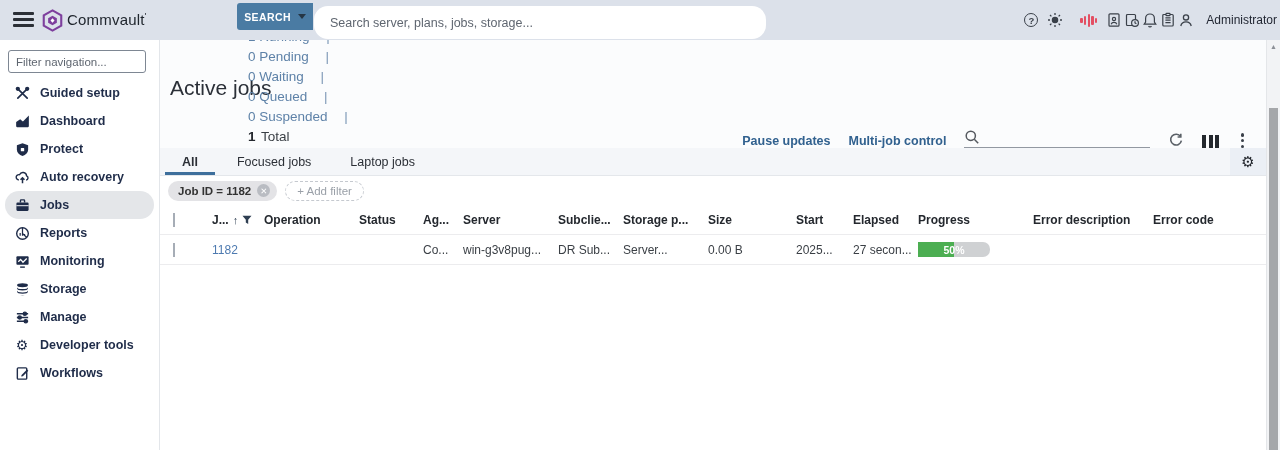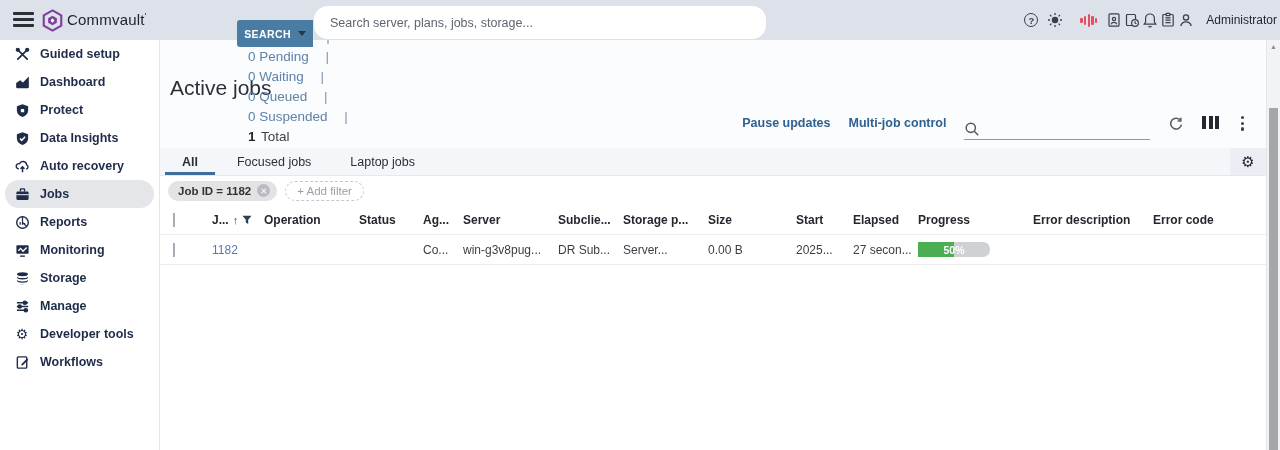--- a/index.html
+++ b/index.html
@@ -6,21 +6,21 @@
   html,body { width:1280px; height:450px; overflow:hidden; background:#fff;
     font-family:"Liberation Sans","DejaVu Sans",sans-serif; }
 
   
   .topbar { position:absolute; top:0; left:0; width:1280px; height:40px; background:#dce1ea; z-index:5; }
   .hamburger { position:absolute; left:13px; top:12px; width:21px; height:16px; cursor:pointer; }
   .hamburger span { display:block; height:2.6px; background:#2b2f36; margin-bottom:3.6px; border-radius:1px; }
   .logo { position:absolute; left:42px; top:9px; }
   .brand { position:absolute; left:67px; top:11px; font-size:15px; font-weight:400; color:#20262e; letter-spacing:.2px; }
   .brand::after { content:"'"; font-size:9px; vertical-align:top; }
-  .search-btn { position:absolute; left:237px; top:20px; width:76px; height:27px; background:#4a7ba3;
+  .search-btn { position:absolute; left:237px; top:3px; width:76px; height:27px; background:#4a7ba3;
     border:none; border-radius:3px 0 0 3px; color:#fff; font-size:10.5px; font-weight:700; letter-spacing:.4px;
     display:flex; align-items:center; justify-content:center; gap:7px; cursor:pointer; }
   .caret-down { width:0; height:0; border-left:4.5px solid transparent; border-right:4.5px solid transparent; border-top:5.5px solid #253645; }
   .search-input { position:absolute; left:314px; top:6px; width:452px; height:33px; background:#fff; border:none;
     border-radius:14px; padding:0 16px; font-size:12.5px; color:#333; outline:none; }
   .search-input::placeholder { color:#5f6670; }
   .topbar-right { position:absolute; right:3px; top:0; height:40px; display:flex; align-items:center; gap:9px; }
   .tb-icon { display:flex; align-items:center; justify-content:center; cursor:pointer; }
   .icon-help { width:14px; height:14px; border:1.5px solid #3a4049; border-radius:50%;
     font-size:9.5px; font-weight:700; color:#3a4049; display:flex; align-items:center; justify-content:center; }
@@ -43,21 +43,21 @@
 
   
   .main { position:absolute; top:40px; left:160px; right:14px; bottom:0; background:#fff; }
   .page-header { position:relative; height:108px; background:#fbfcfd; overflow:hidden; }
   .page-title { position:absolute; left:10px; top:36px; font-size:21px; font-weight:500; color:#2b3038; }
   .summary { position:absolute; left:88px; top:-13px; font-size:13.5px; line-height:20px; }
   .sum-line { color:#5e82a8; cursor:pointer; }
   .sum-line .pipe { margin-left:13px; color:#7a96b5; cursor:default; }
   .sum-total { color:#3a3f45; cursor:default; }
   .sum-total b { color:#24282e; margin-right:2px; }
-  .header-actions { position:absolute; right:18px; top:76px; display:flex; align-items:flex-start; gap:18px; }
+  .header-actions { position:absolute; right:18px; top:84px; display:flex; align-items:flex-end; gap:18px; }
   .hdr-link { font-size:12.5px; font-weight:700; color:#31618f; cursor:pointer; white-space:nowrap; }
   .hdr-search { display:flex; align-items:flex-end; gap:6px; width:186px; border-bottom:1px solid #9298a1; height:24px; padding-bottom:2px; }
   .hdr-search input { border:none; outline:none; flex:1; font-size:12px; background:transparent; min-width:0; }
   .icon-btn { cursor:pointer; display:flex; align-items:center; }
   .cols-icon { display:flex; gap:2.5px; }
   .cols-icon i { display:block; width:3.8px; height:13px; background:#24282e; }
   .kebab { display:flex; flex-direction:column; gap:2.5px; padding:0 4px; }
   .kebab i { width:3.2px; height:3.2px; border-radius:50%; background:#3a4049; }
 
   
@@ -173,20 +173,21 @@
             <circle cx="8" cy="5.4" r="2.6"></circle>
             <path d="M2.8 14 a5.3 5 0 0 1 10.4 0"></path>
           </svg>
       </span>
     </span>
     <span class="admin-name">Administrator</span>
   </div>
 </div>
 
 <div class="sidebar">
+  <input class="filter-nav" placeholder="Filter navigation..." style="">
 
   <div class="nav-item">
     <span class="nav-icon">
         <svg width="15" height="15" viewBox="0 0 16 16" fill="none" stroke="#1f2c49" stroke-width="1.8" stroke-linecap="round">
           <path d="M3 13 L13 3 M3 3 L13 13"></path>
           <circle cx="3" cy="3" r="1.4" fill="#1f2c49"></circle>
           <circle cx="13" cy="3" r="1.4" fill="#1f2c49"></circle>
         </svg>
       </span>
     <span>Guided setup</span>
@@ -200,29 +201,20 @@
     <span>Dashboard</span>
   </div>
   <div class="nav-item">
     <span class="nav-icon">
         <svg width="15" height="15" viewBox="0 0 16 16">
           <path d="M8 1.2 L14 3.4 V8 C14 11.4 11.5 13.8 8 15 C4.5 13.8 2 11.4 2 8 V3.4 Z" fill="#1f2c49"></path>
           <rect x="6.2" y="6.5" width="3.6" height="3.4" rx="0.6" fill="#fff"></rect>
         </svg>
       </span>
     <span>Protect</span>
-  </div>
-  <div class="nav-item">
-    <span class="nav-icon">
-        <svg width="15" height="15" viewBox="0 0 16 16">
-          <path d="M8 1.2 L14 3.4 V8 C14 11.4 11.5 13.8 8 15 C4.5 13.8 2 11.4 2 8 V3.4 Z" fill="#1f2c49"></path>
-          <path d="M5.3 8 L7.2 10 L10.8 6.2" fill="none" stroke="#fff" stroke-width="1.6"></path>
-        </svg>
-      </span>
-    <span>Data Insights</span>
   </div>
   <div class="nav-item">
     <span class="nav-icon">
         <svg width="15" height="15" viewBox="0 0 16 16" fill="none" stroke="#1f2c49" stroke-width="1.5">
           <path d="M4.2 10.5 a2.8 2.8 0 1 1 .6-5.5 a4 4 0 0 1 7.6 1.2 a2.4 2.4 0 0 1 -.6 4.6"></path>
           <path d="M8 14 V8.5 M5.9 10.4 L8 8.3 L10.1 10.4" stroke-width="1.6"></path>
         </svg>
       </span>
     <span>Auto recovery</span>
   </div>

